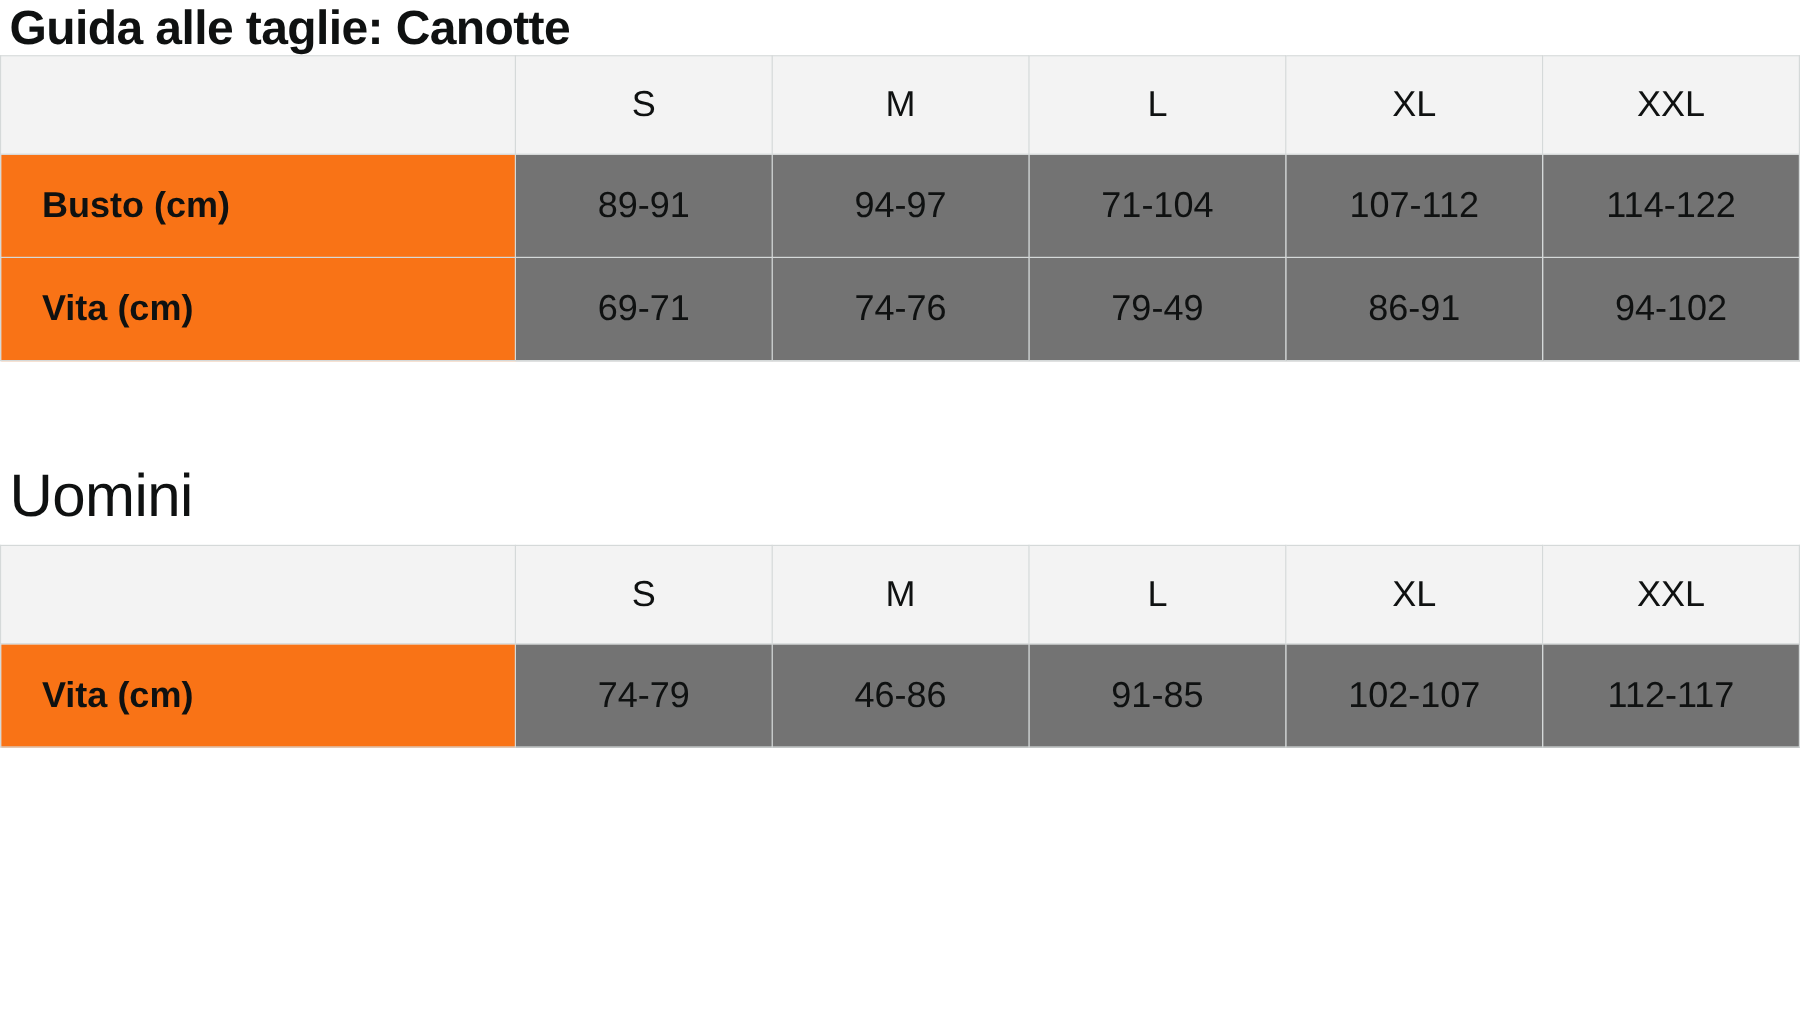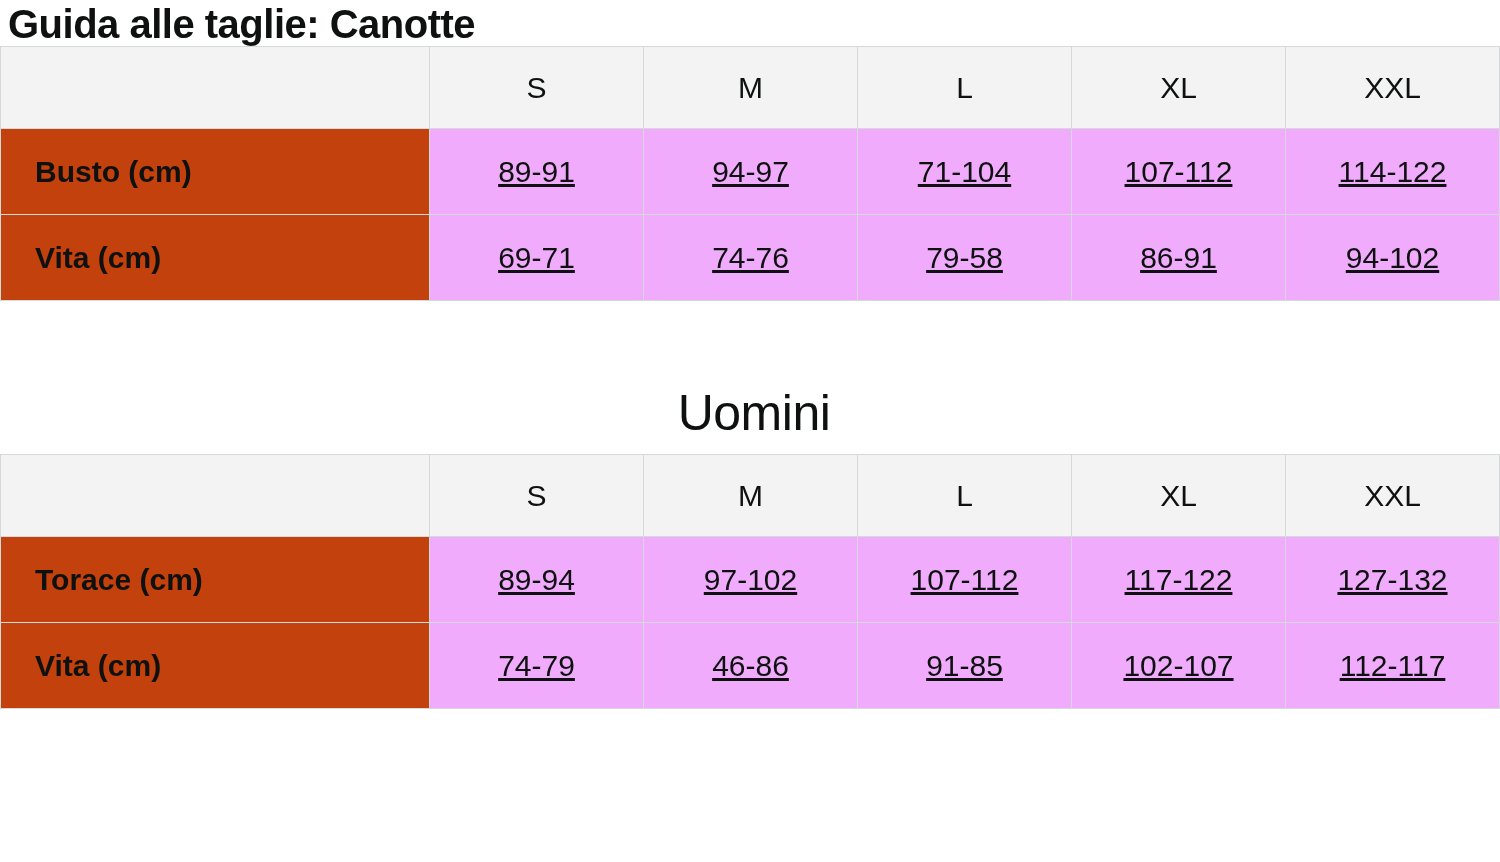--- a/index.html
+++ b/index.html
@@ -26,21 +26,21 @@
     letter-spacing: -0.5px;
   }
   .section-heading {
     font-size: 50px;
     line-height: 52px;
     font-weight: 400;
     margin: 0 0 0 8px;
     letter-spacing: -0.5px;
   }
   .section-heading.donne { margin-top: 76px; margin-bottom: 18px; }
-  .section-heading.uomini { margin-top: 86px; margin-bottom: 15px; text-align: center; }
+  .section-heading.uomini { margin-top: 86px; margin-bottom: 15px; }
   table.size-table {
     width: 1500px;
     border-collapse: collapse;
     table-layout: fixed;
   }
   table.size-table col.label-col { width: 429px; }
   table.size-table th,
   table.size-table td {
     border: 1px solid #d5d9d9;
     font-size: 30px;
@@ -48,29 +48,28 @@
     text-align: center;
     vertical-align: middle;
     padding: 0;
   }
   table.size-table thead th {
     background: #f3f3f3;
     font-weight: 400;
     height: 82px;
   }
   table.size-table td.row-label {
-    background: #c2410c;
+    background: #f97316;
     font-weight: 700;
     text-align: left;
     padding-left: 34px;
   }
   table.size-table td.value-cell {
-    background: #f0abfc;
+    background: #737373;
     font-weight: 400;
-    text-decoration: underline;
   }
 </style>
 </head>
 <body>
 
 <div class="page">
 
   <h1 class="page-title">Guida alle taglie: Canotte</h1>
 
 
@@ -99,21 +98,21 @@
         <td class="value-cell">89-91</td>
         <td class="value-cell">94-97</td>
         <td class="value-cell">71-104</td>
         <td class="value-cell">107-112</td>
         <td class="value-cell">114-122</td>
       </tr>
       <tr>
         <td class="row-label">Vita (cm)</td>
         <td class="value-cell">69-71</td>
         <td class="value-cell">74-76</td>
-        <td class="value-cell">79-58</td>
+        <td class="value-cell">79-49</td>
         <td class="value-cell">86-91</td>
         <td class="value-cell">94-102</td>
       </tr>
     </tbody>
   </table>
 
   <h2 class="section-heading uomini">Uomini</h2>
 
   <table class="size-table">
     <colgroup>
@@ -129,28 +128,20 @@
         <th></th>
         <th>S</th>
         <th>M</th>
         <th>L</th>
         <th>XL</th>
         <th>XXL</th>
       </tr>
     </thead>
     <tbody>
       <tr>
-        <td class="row-label">Torace (cm)</td>
-        <td class="value-cell">89-94</td>
-        <td class="value-cell">97-102</td>
-        <td class="value-cell">107-112</td>
-        <td class="value-cell">117-122</td>
-        <td class="value-cell">127-132</td>
-      </tr>
-      <tr>
         <td class="row-label">Vita (cm)</td>
         <td class="value-cell">74-79</td>
         <td class="value-cell">46-86</td>
         <td class="value-cell">91-85</td>
         <td class="value-cell">102-107</td>
         <td class="value-cell">112-117</td>
       </tr>
     </tbody>
   </table>
 

